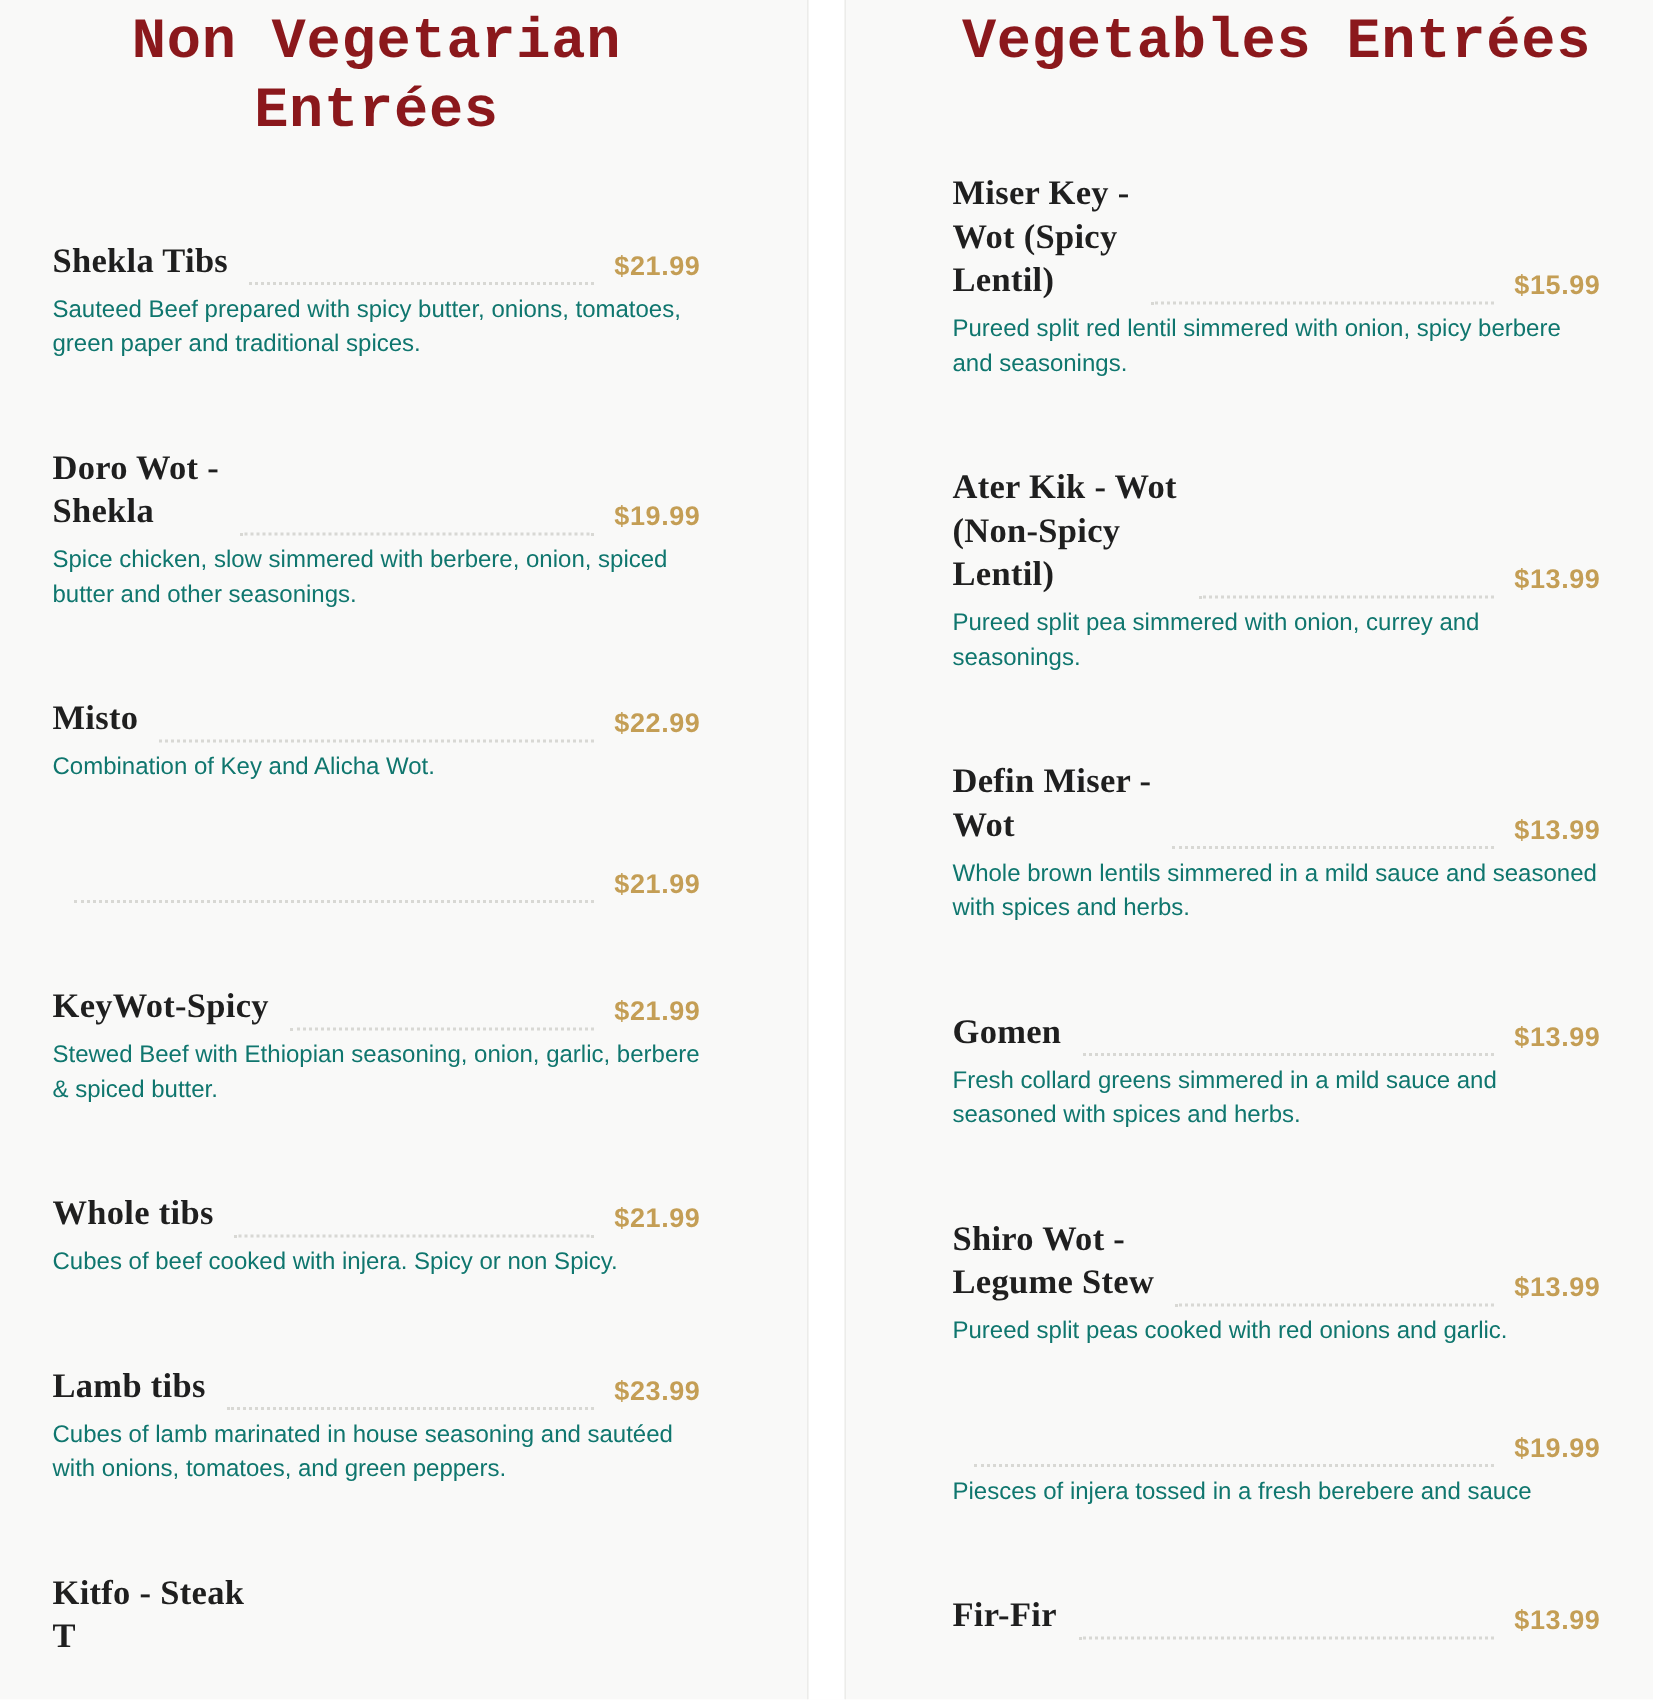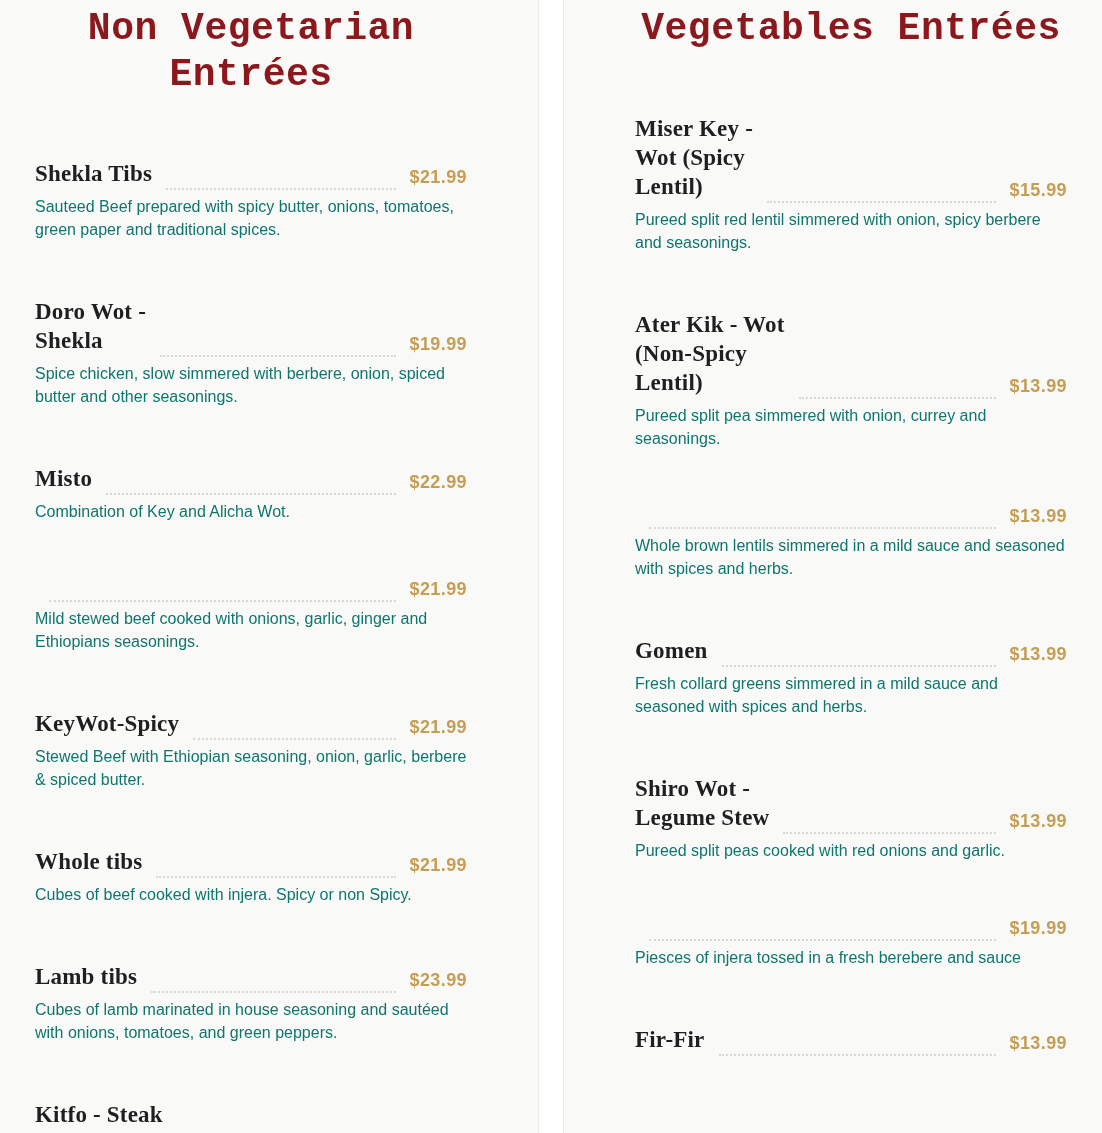--- a/index.html
+++ b/index.html
@@ -102,21 +102,20 @@
       <div class="item-price">$22.99</div>
     </div>
     <p class="item-desc">Combination of Key and Alicha Wot.</p>
   </div>
 
   <div class="menu-item">
     <div class="item-row">
       <div class="leader"></div>
       <div class="item-price">$21.99</div>
     </div>
-    <p class="item-desc">Mild stewed beef cooked with onions, garlic, ginger and Ethiopians seasonings.</p>
   </div>
 
   <div class="menu-item">
     <div class="item-row">
       <div class="item-name">KeyWot-Spicy</div>
       <div class="leader"></div>
       <div class="item-price">$21.99</div>
     </div>
     <p class="item-desc">Stewed Beef with Ethiopian seasoning, onion, garlic, berbere &amp; spiced butter.</p>
   </div>
@@ -170,20 +169,22 @@
 (Non-Spicy
 Lentil)</div>
       <div class="leader"></div>
       <div class="item-price">$13.99</div>
     </div>
     <p class="item-desc">Pureed split pea simmered with onion, currey and seasonings.</p>
   </div>
 
   <div class="menu-item">
     <div class="item-row">
+      <div class="item-name">Defin Miser -
+Wot</div>
       <div class="leader"></div>
       <div class="item-price">$13.99</div>
     </div>
     <p class="item-desc">Whole brown lentils simmered in a mild sauce and seasoned with spices and herbs.</p>
   </div>
 
   <div class="menu-item">
     <div class="item-row">
       <div class="item-name">Gomen</div>
       <div class="leader"></div>

